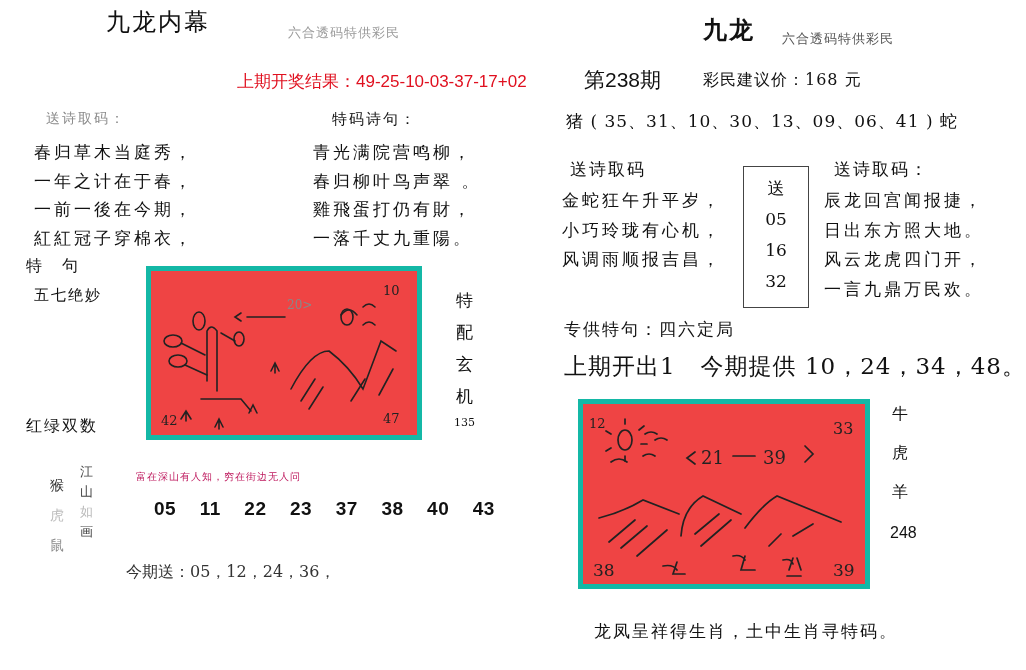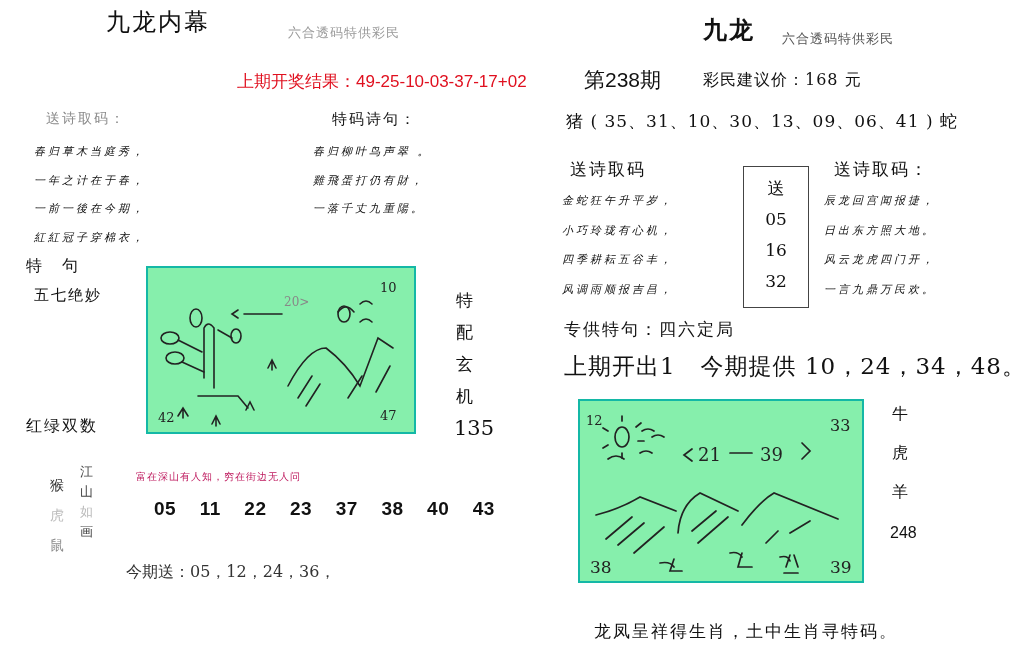--- a/index.html
+++ b/index.html
@@ -5,25 +5,25 @@
   html, body { margin:0; padding:0; background:#ffffff; }
   body { width:1026px; height:670px; position:relative; overflow:hidden;
          font-family:"DejaVu Serif", serif; color:#111; }
   .abs { position:absolute; white-space:nowrap; }
   .title-big { font-size:24px; font-family:"DejaVu Serif", serif; font-weight:normal; letter-spacing:2px; }
   .subtitle-faint { font-size:13px; color:#9a9a9a; letter-spacing:1px; }
   .subtitle { font-size:13px; color:#555; letter-spacing:1px; }
   .result { font-family:"Liberation Sans", sans-serif; font-size:17px; color:#e0101f; }
   .issue { font-family:"Liberation Sans", sans-serif; font-size:21px; color:#111; }
   .price { font-size:16px; letter-spacing:1px; }
-  .poem { font-size:11px; line-height:28.5px; letter-spacing:3px;font-style:italic; }
+  .poem { font-size:17px; line-height:28.5px; letter-spacing:3px; }
   .faint { color:#8a8a8a; }
   .label { font-size:16px; letter-spacing:2px; }
   .vert { font-size:17px; line-height:32px; }
-  .frame { position:absolute; border:2px solid #14b8a6; background:#86efac; }
+  .frame { position:absolute; border:5px solid #14b8a6; background:#ef4444; }
   .boxed-num { position:absolute; border:1px solid #444; text-align:center; font-size:17px; line-height:31px; }
   .num-bold { font-family:"Liberation Sans", sans-serif; font-weight:bold; font-size:19px; word-spacing:6px; letter-spacing:0.5px; }
   svg { position:absolute; left:0; top:0; }
 </style>
 </head>
 <body>
 
 <div class="abs title-big" style="left:106px;top:6px;">九龙内幕</div>
 <div class="abs subtitle-faint" style="left:288px;top:24px;">六合透码特供彩民</div>
 
@@ -41,20 +41,21 @@
 <div class="abs label faint" style="left:46px;top:110px;font-size:14px;">送诗取码：</div>
 <div class="abs poem" style="left:34px;top:138px;">
   <div>春归草木当庭秀，</div>
   <div>一年之计在于春，</div>
   <div>一前一後在今期，</div>
   <div>紅紅冠子穿棉衣，</div>
 </div>
 
 <div class="abs label" style="left:332px;top:110px;font-size:15px;">特码诗句：</div>
 <div class="abs poem" style="left:313px;top:138px;">
+  <div>青光满院营鸣柳，</div>
   <div>春归柳叶鸟声翠 。</div>
   <div>雞飛蛋打仍有財，</div>
   <div>一落千丈九重陽。</div>
 </div>
 
 <div class="abs label" style="left:26px;top:256px;">特　句</div>
 <div class="abs label" style="left:34px;top:286px;font-size:15px;">五七绝妙</div>
 
 <div class="frame" style="left:146px;top:266px;width:266px;height:164px;">
   <svg width="266" height="164" viewBox="0 0 266 164">
@@ -89,21 +90,21 @@
     <text x="136" y="38" font-size="12" font-family="DejaVu Serif, serif" fill="#888">20&gt;</text>
   </svg>
 </div>
 
 <div class="abs vert" style="left:456px;top:284px;">
   <div>特</div>
   <div>配</div>
   <div>玄</div>
   <div>机</div>
 </div>
-<div class="abs" style="left:454px;top:416px;font-size:21px;">135</div>
+<div class="abs" style="left:454px;top:416px;font-size:11px;">135</div>
 
 <div class="abs label" style="left:26px;top:416px;">红绿双数</div>
 
 <div class="abs faint" style="left:50px;top:470px;font-size:14px;line-height:30px;">
   <div style="color:#333">猴</div>
   <div style="color:#bbb">虎</div>
   <div>鼠</div>
 </div>
 <div class="abs" style="left:80px;top:462px;font-size:13px;line-height:20px;color:#444;">
   <div>江</div>
@@ -119,21 +120,20 @@
 <div class="abs" style="left:566px;top:110px;font-size:17px;letter-spacing:1px;">
   <span>猪</span>
   <span>( 35、31、10、30、13、09、06、41 )</span>
   <span>蛇</span>
 </div>
 
 <div class="abs label" style="left:570px;top:158px;font-size:17px;">送诗取码</div>
 <div class="abs poem" style="left:562px;top:186px;line-height:29.5px;">
   <div>金蛇狂午升平岁，</div>
   <div>小巧玲珑有心机，</div>
-  <div>四季耕耘五谷丰，</div>
   <div>风调雨顺报吉昌，</div>
 </div>
 
 <div class="boxed-num" style="left:743px;top:166px;width:64px;height:134px;padding-top:6px;">
   <div>送</div>
   <div>05</div>
   <div>16</div>
   <div>32</div>
 </div>
 

